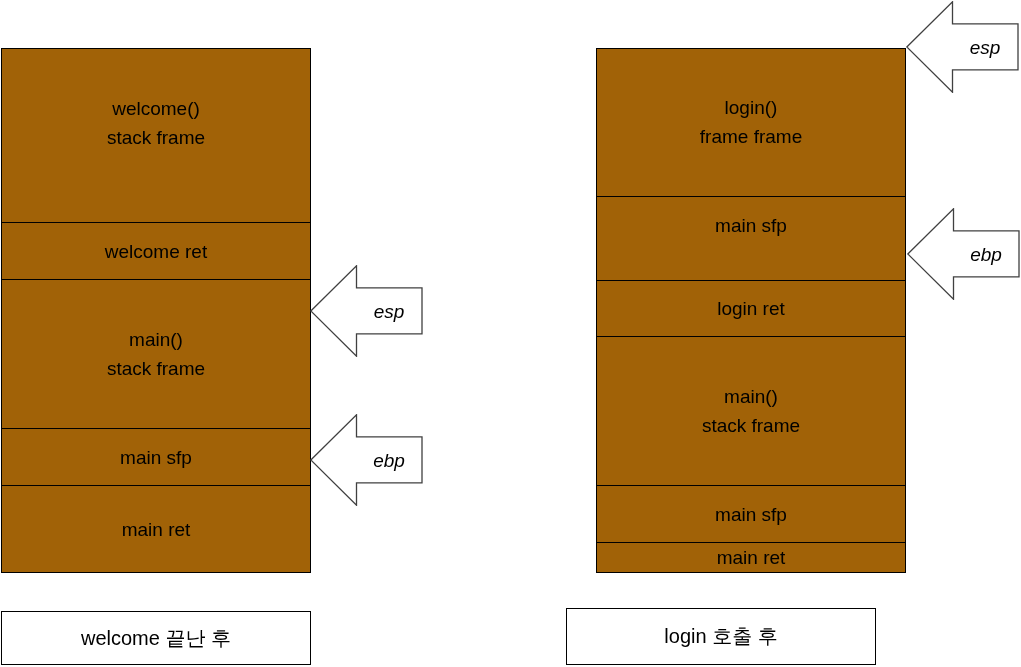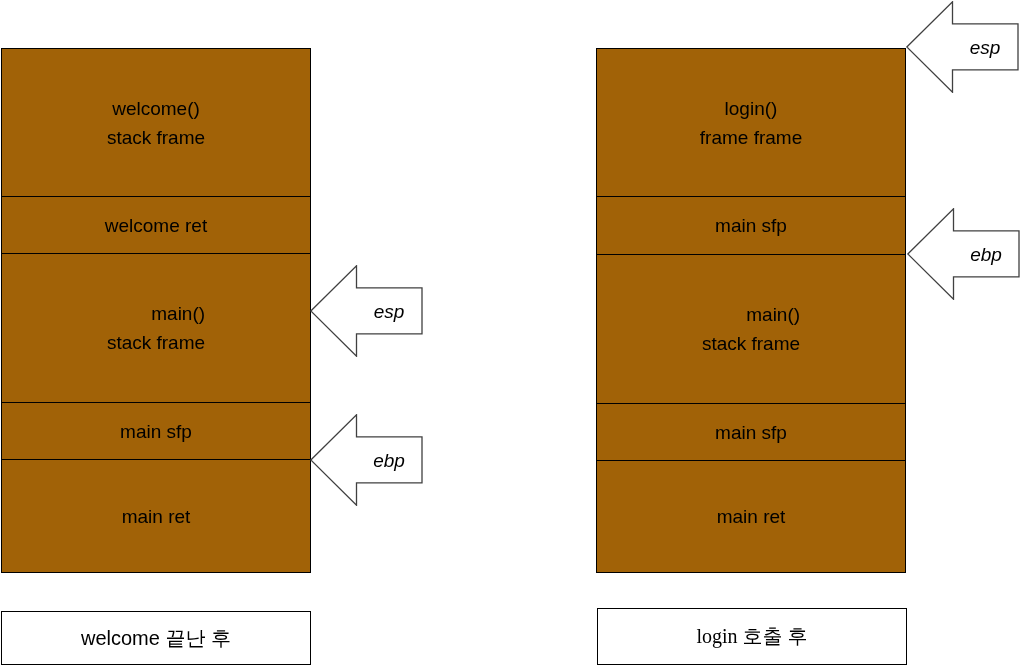--- a/index.html
+++ b/index.html
@@ -33,36 +33,36 @@
     justify-content: center;
     text-align: center;
     white-space: pre-line;
     font-size: 19px;
     line-height: 29px;
     color: #000000;
   }
   .stack-row + .stack-row { border-top: 1px solid #000000; }
   .rh-frame1 { height: 147px; }
   .rh-sfp1   { height: 58px; }
-  .rh-ret1   { height: 57px; }
-  .rh-frame2 { height: 149px; text-align: right; }
+  .rh-ret1   { height: 57px; margin-top: 26px; }
+  .rh-frame2 { height: 149px; }
   .rh-sfp2   { height: 57px; }
   .rh-ret2   { flex: 1; }
   .caption-box {
     position: absolute;
     border: 1px solid #000000;
     background: #ffffff;
     display: flex;
     align-items: center;
     justify-content: center;
     font-size: 20px;
     color: #000000;
   }
   .caption-box.left  { left: 1px;   top: 611px; width: 310px; height: 54px; }
-  .caption-box.right { left: 597px; top: 608px; width: 310px; height: 57px; font-family: Liberation Serif, serif; }
+  .caption-box.right { left: 566px; top: 608px; width: 310px; height: 57px; }
   .block-arrow { position: absolute; width: 113px; height: 92px; font-style: italic; }
   .block-arrow.left-esp  { left: 310px; top: 265px; }
   .block-arrow.left-ebp  { left: 310px; top: 414px; }
   .block-arrow.right-esp { left: 906px; top: 1px;   }
   .block-arrow.right-ebp { left: 907px; top: 208px; }
   .block-arrow svg { display: block; }
   .block-arrow text {
     font-family: "Liberation Sans", sans-serif;
     font-size: 19px;
     fill: #000000;
@@ -96,20 +96,21 @@
     <svg width="113" height="92" viewBox="0 0 113 92">
       <polygon points="0.8,46 46.5,0.8 46.5,22.8 112,22.8 112,68.8 46.5,68.8 46.5,91.2" fill="#ffffff" stroke="#404040" stroke-width="1.3" stroke-linejoin="miter"></polygon>
       <text x="79" y="46" text-anchor="middle" dominant-baseline="central">ebp</text>
     </svg>
   </div>
 
   <div class="stack-box right">
     <div class="stack-row rh-frame1">login()
 frame frame</div>
     <div class="stack-row rh-sfp1">main sfp</div>
+    <div class="stack-row rh-ret1">login ret</div>
     <div class="stack-row rh-frame2">main()
 stack frame</div>
     <div class="stack-row rh-sfp2">main sfp</div>
     <div class="stack-row rh-ret2">main ret</div>
   </div>
 
   <div class="caption-box right">login 호출 후</div>
 
   <div class="block-arrow right-esp">
     <svg width="113" height="92" viewBox="0 0 113 92">

